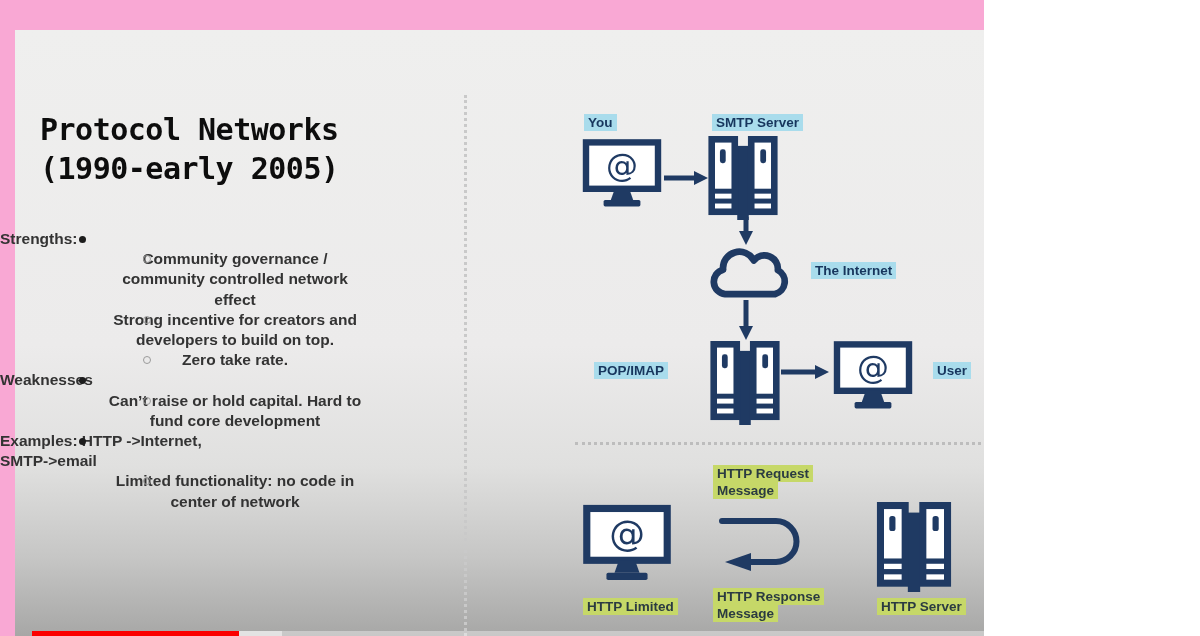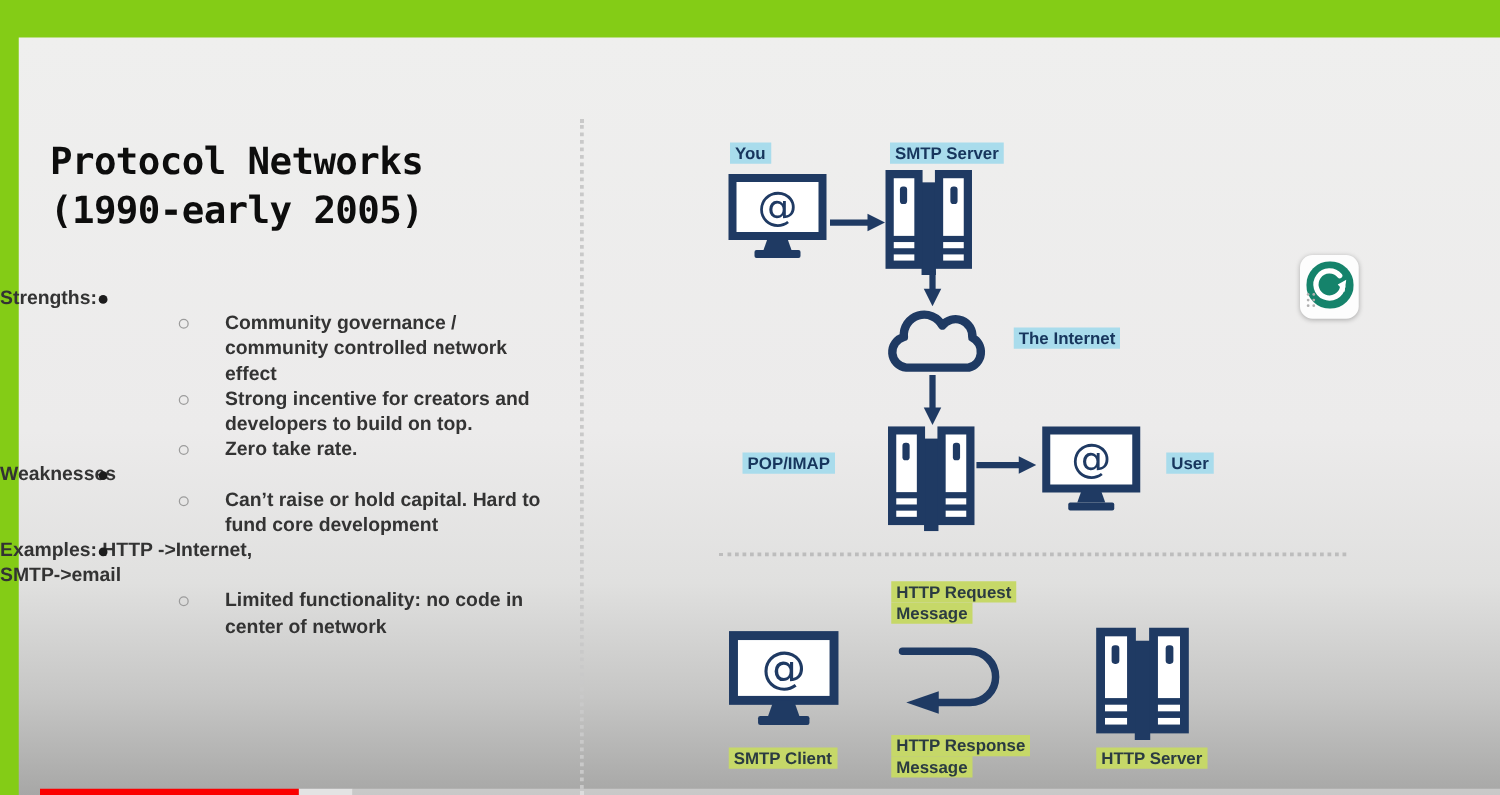--- a/index.html
+++ b/index.html
@@ -1,32 +1,32 @@
 <!DOCTYPE html>
 <html><head>
 <meta charset="utf-8">
 <style>
   html,body{margin:0;padding:0;background:#fff;}
-  .page{position:relative;width:1200px;height:636px;background:#84cc16;overflow:hidden;
+  .page{position:relative;width:984px;height:636px;background:#f9a8d4;overflow:hidden;
         font-family:"Liberation Sans",sans-serif;}
   .slide-bg{position:absolute;left:15px;top:30px;right:0;bottom:0;
         background:linear-gradient(180deg,#efefee 0%,#ecebeb 52%,#e0e0df 72%,#c6c6c5 87%,#a7a7a6 100%);}
 
   
   .title{position:absolute;left:40px;top:110px;
         font-family:"DejaVu Sans Mono",monospace;font-weight:700;font-size:30px;
         line-height:39px;color:#0d0d0d;white-space:pre-line;letter-spacing:-0.5px;}
 
   
   .bullets{position:absolute;left:0;top:229px;width:470px;
         font-size:15.5px;line-height:20.2px;font-weight:600;color:#333;}
   .li{position:relative;}
   .li .txt{white-space:pre-line;display:block;}
   .li1{}
-  .li2{padding-left:180px;}
+  .li2{text-align:center;}
   .li1>.marker{position:absolute;left:79px;top:7px;width:7px;height:7px;border-radius:50%;background:#1c1c1c;}
   .li2>.marker{position:absolute;left:143px;top:6px;width:6px;height:6px;border-radius:50%;
         border:1.6px solid #9b9b9b;background:transparent;}
 
   
   .vdivider{position:absolute;left:464px;top:95px;height:541px;width:0;border-left:3px dotted #c9c9c9;}
   .hdivider{position:absolute;left:575px;top:442px;width:502px;height:0;border-top:3px dotted #bdbdbd;}
 
   
   .hl{position:absolute;font-size:13.5px;font-weight:700;line-height:17px;
@@ -221,21 +221,21 @@
       <rect x="63" y="16" width="7" height="17" rx="3" fill="#1f3a63"></rect>
       <rect x="6" y="64" width="24" height="6" fill="#1f3a63"></rect>
       <rect x="6" y="76" width="24" height="6" fill="#1f3a63"></rect>
       <rect x="54" y="64" width="24" height="6" fill="#1f3a63"></rect>
       <rect x="54" y="76" width="24" height="6" fill="#1f3a63"></rect>
     </svg>
   </div>
 
   <div class="hl hl-green" style="left:713px;top:588px;width:112px;"><span>HTTP Response
 Message</span></div>
-  <div class="hl hl-green" style="left:583px;top:598px;"><span>SMTP Client</span></div>
+  <div class="hl hl-green" style="left:583px;top:598px;"><span>HTTP Limited</span></div>
   <div class="hl hl-green" style="left:877px;top:598px;"><span>HTTP Server</span></div>
 
   <div class="grammarly">
     <span class="gcircle">
       <svg width="38" height="38" viewBox="0 0 38 38">
         <circle cx="19" cy="19" r="19" fill="#15836b"></circle>
         <path d="M26.8 11.6 A 10.8 10.8 0 1 0 29.2 20.4" fill="none" stroke="#ffffff" stroke-width="4.2" stroke-linecap="round"></path>
         <polygon points="32,14.8 25.2,18.6 30.6,24.6" fill="#ffffff"></polygon>
       </svg>
     </span>

